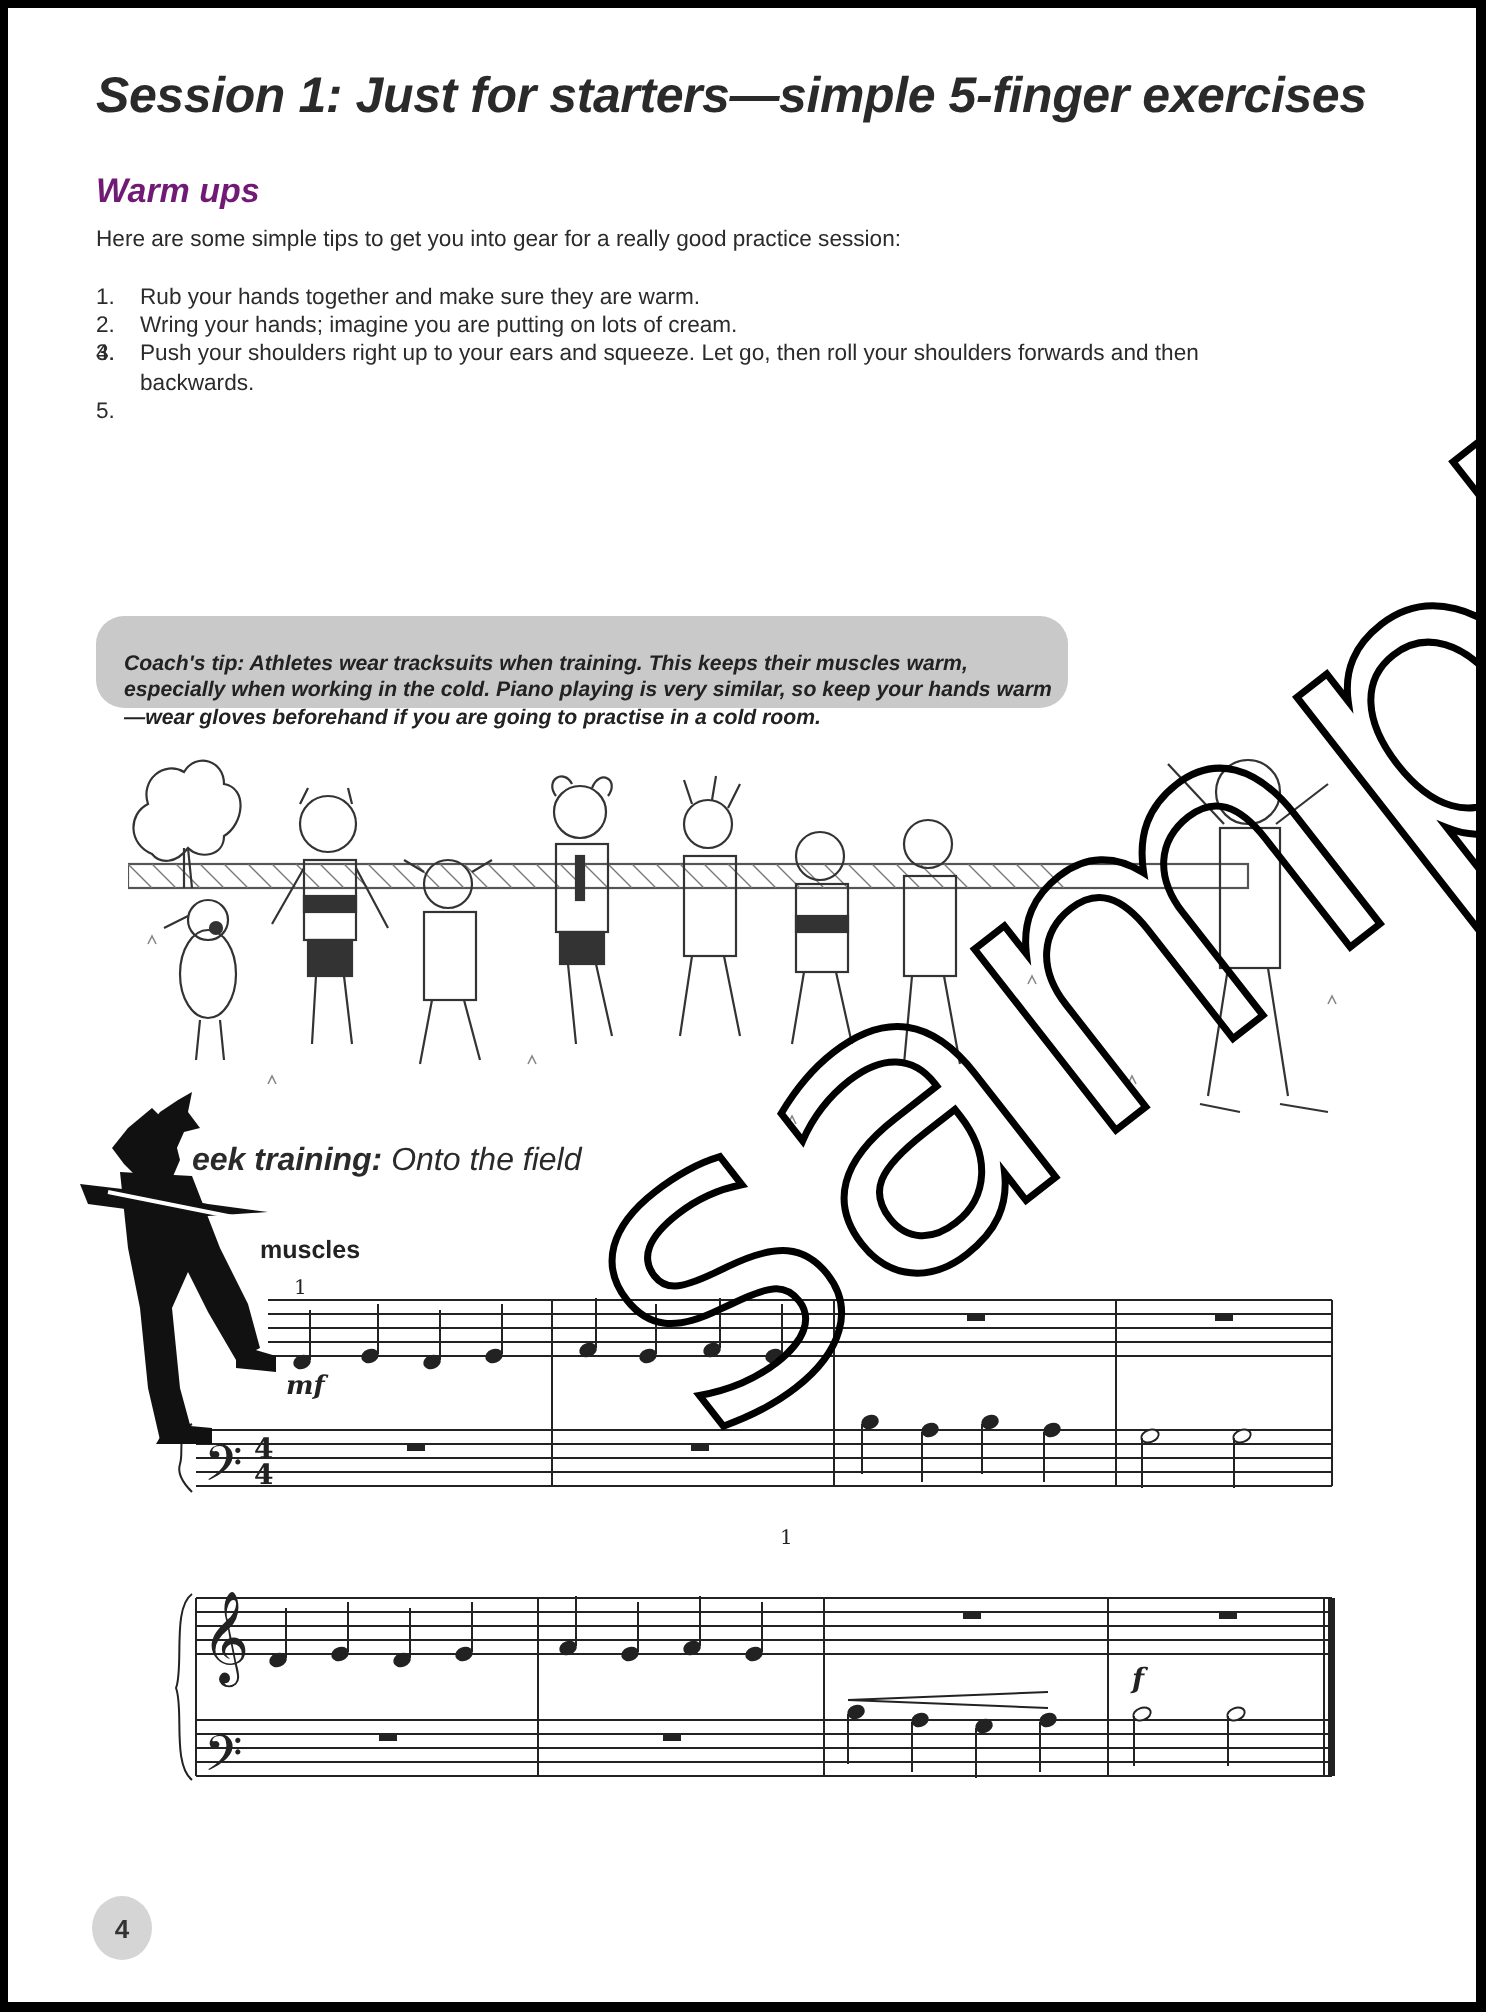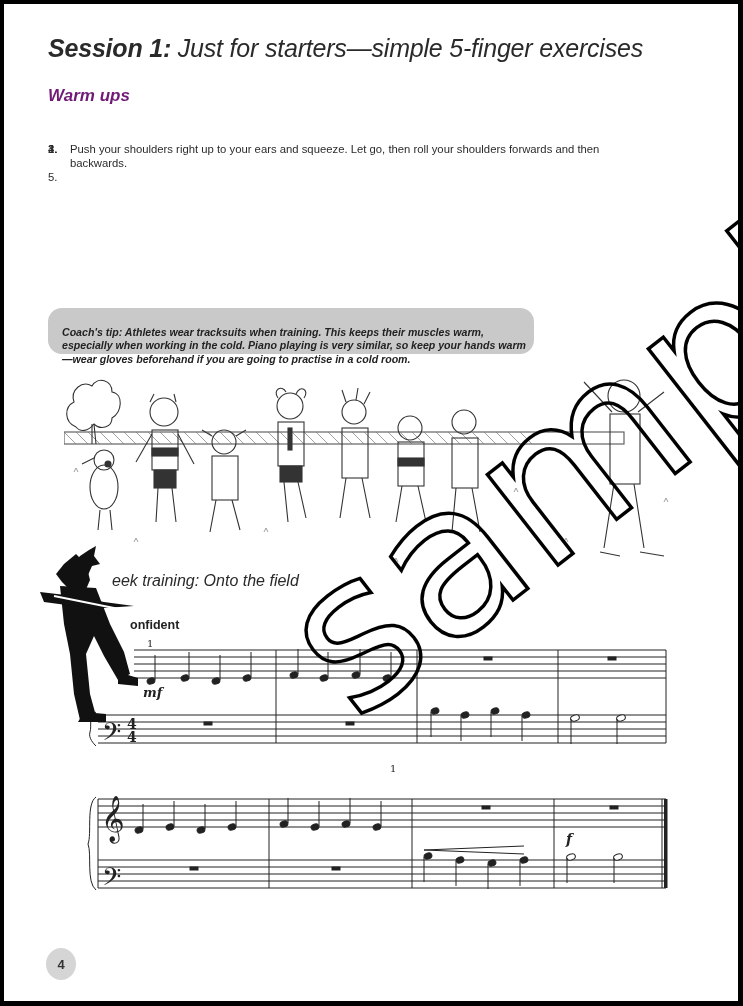--- a/index.html
+++ b/index.html
@@ -1,49 +1,50 @@
 <!DOCTYPE html>
 <html><head>
 <meta charset="utf-8">
 <style>
   html, body { margin:0; padding:0; }
   body { width:743px; height:1006px; background:#000; position:relative; overflow:hidden; font-family:"Liberation Sans", sans-serif; }
   .page { position:absolute; left:4px; top:4px; width:734px; height:997px; background:#fff; overflow:hidden; }
   .title { position:absolute; left:44px; top:30px; font-size:25px; color:#2a2a2a; white-space:nowrap; letter-spacing:-0.2px; }
   .title .bold { font-weight:bold; font-style:italic; }
-  .title .rest { font-style:italic; font-weight:normal; }
+  .title .rest { font-style:italic; font-weight:bold; }
   .h2 { position:absolute; left:44px; top:82px; font-size:17px; font-weight:bold; font-style:italic; color:#701a75; }
   .intro { position:absolute; left:44px; top:110px; font-size:11.3px; color:#2b2b2b; }
   .list { position:absolute; left:44px; top:138px; width:600px; margin:0; padding:0; list-style:none; font-size:11.3px; line-height:14.2px; color:#2b2b2b; }
   .list li { position:relative; padding-left:22px; }
   .list .num { position:absolute; left:0; top:0; }
   .tip { position:absolute; left:44px; top:304px; width:486px; height:46px; background:#c9c9c9; border-radius:14px; padding:18px 8px 0 14px; box-sizing:border-box; font-size:10.6px; line-height:13.4px; font-weight:bold; font-style:italic; color:#222; }
   .illustration { position:absolute; left:60px; top:368px; width:620px; height:210px; }
   .section-heading { position:absolute; left:92px; top:568px; font-size:16px; color:#2a2a2a; white-space:nowrap; }
-  .section-heading .b { font-weight:normal; font-style:italic;margin-left:16px; }
+  .section-heading .b { font-weight:bold; font-style:italic; }
   .section-heading .i { font-style:italic; }
   .tempo { position:absolute; left:126px; top:614px; font-size:12.5px; font-weight:bold; color:#222; }
   .music { position:absolute; left:0; top:0; width:734px; height:997px; }
   .page-num { position:absolute; left:42px; top:944px; width:30px; height:32px; border-radius:50%; background:#d5d5d5; font-size:13px; font-weight:bold; color:#333; display:flex; align-items:center; justify-content:center; }
   .watermark { position:absolute; left:0; top:0; width:734px; height:997px; pointer-events:none; }
   .rocker { position:absolute; left:30px; top:540px; width:110px; height:180px; }
 </style>
 </head>
 <body>
 
 <div class="page">
 
   <div class="title"><span class="bold">Session 1:</span><span class="rest"> Just for starters—simple 5-finger exercises</span></div>
 
   <div class="h2">Warm ups</div>
 
+  <div class="intro">Here are some simple tips to get you into gear for a really good practice session:</div>
 
   <ol class="list">
-    <li><span class="num">1.</span></li>
-    <li><span class="num">2.</span></li>
+    <li><span class="num">1.</span><span>Rub your hands together and make sure they are warm.</span></li>
+    <li><span class="num">2.</span><span>Wring your hands; imagine you are putting on lots of cream.</span></li>
     <li><span class="num">3.</span></li>
     <li><span class="num">4.</span><span>Push your shoulders right up to your ears and squeeze. Let go, then roll your shoulders forwards and then backwards.</span></li>
     <li><span class="num">5.</span></li>
   </ol>
 
   <div class="tip">Coach's tip: Athletes wear tracksuits when training. This keeps their muscles warm, especially when working in the cold. Piano playing is very similar, so keep your hands warm—wear gloves beforehand if you are going to practise in a cold room.</div>
 
   <svg class="illustration" viewBox="0 0 620 210" fill="none" stroke="#333" stroke-width="1.1">
 
     <g>
@@ -109,21 +110,21 @@
       <path d="M550 112 L540 176 M570 112 L580 176 M536 180 L556 184 M576 180 L600 184"></path>
     </g>
 
     <g stroke="#888" stroke-width="0.8">
       <path d="M10 100 l2 -4 l2 4 M70 170 l2 -4 l2 4 M200 160 l2 -4 l2 4 M330 190 l2 -4 l2 4 M450 120 l2 -4 l2 4 M500 170 l2 -4 l2 4 M600 130 l2 -4 l2 4"></path>
     </g>
   </svg>
 
   <div class="section-heading"><span class="b">eek training:</span><span class="i"> Onto the field</span></div>
 
-  <div class="tempo">onfident</div>
+  <div class="tempo">muscles</div>
 
   <svg class="music" viewBox="0 0 734 997">
     <g stroke="#222" stroke-width="1" fill="none">
 
       <g>
         <line x1="130" y1="646" x2="662" y2="646"></line>
         <line x1="130" y1="653" x2="662" y2="653"></line>
         <line x1="130" y1="660" x2="662" y2="660"></line>
         <line x1="130" y1="667" x2="662" y2="667"></line>
         <line x1="130" y1="674" x2="662" y2="674"></line>

